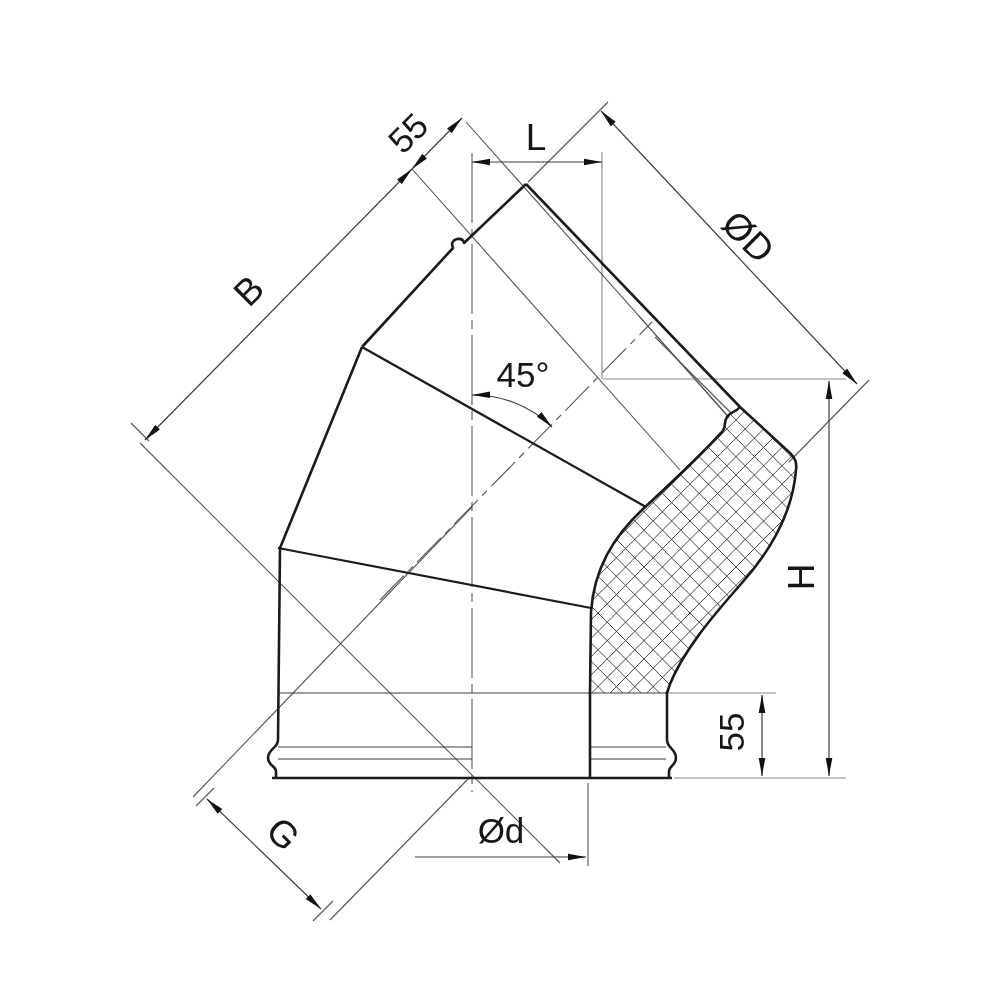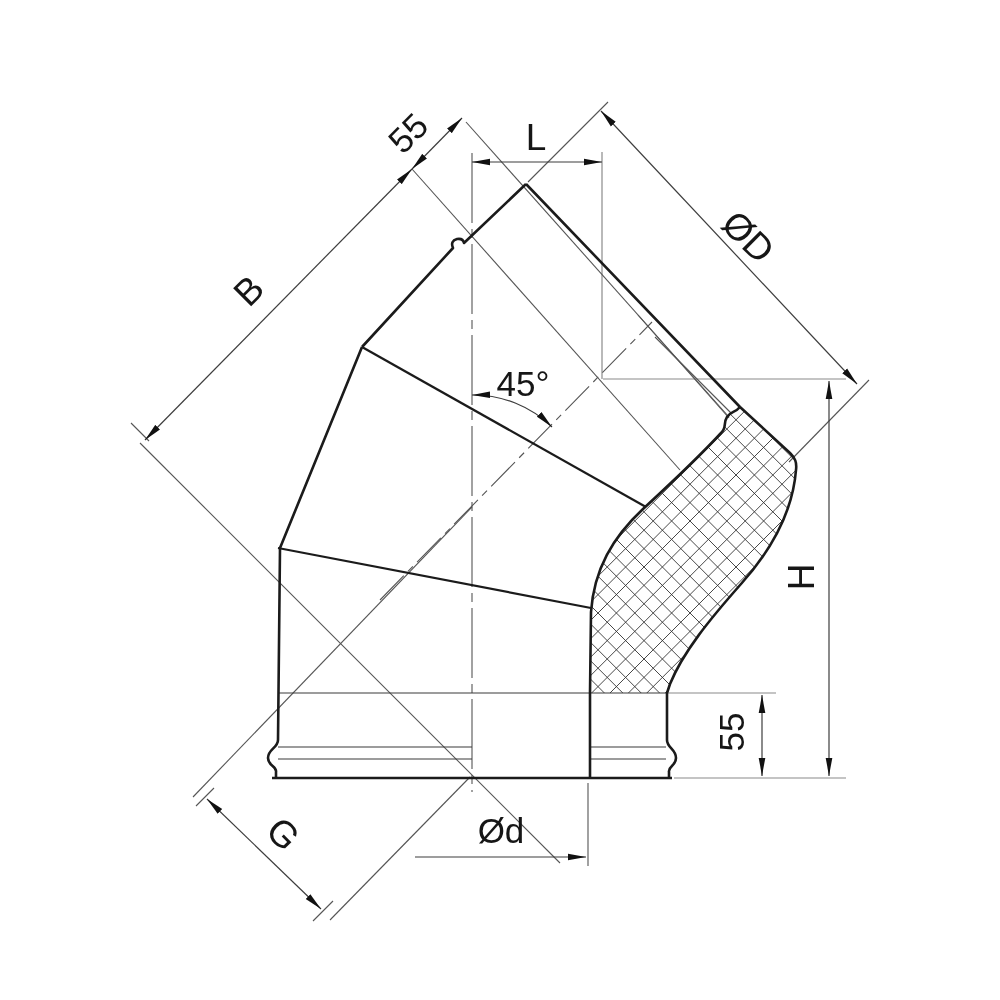--- a/index.html
+++ b/index.html
@@ -187,18 +187,18 @@
 
     <line x1="362" y1="347" x2="646" y2="507" stroke-width="2.2"></line>
     <line x1="278" y1="548" x2="591" y2="608" stroke-width="2.2"></line>
   </g>
 </svg>
 
   <div class="dim-label sz-num rotm45" style="left:408px;top:133px;">55</div>
   <div class="dim-label sz-letter" style="left:536px;top:137px;">L</div>
   <div class="dim-label sz-letter rot45" style="left:748px;top:237px;">ØD</div>
   <div class="dim-label sz-letter rotm45" style="left:249px;top:291px;">B</div>
-  <div class="dim-label sz-num" style="left:523px;top:383px;">45°</div>
+  <div class="dim-label sz-num" style="left:523px;top:374px;">45°</div>
   <div class="dim-label sz-letter rotm90" style="left:801px;top:577px;">H</div>
   <div class="dim-label sz-num rotm90" style="left:731px;top:732px;">55</div>
   <div class="dim-label sz-letter rot45" style="left:283px;top:834px;">G</div>
   <div class="dim-label sz-num" style="left:501px;top:830px;">Ød</div>
 </div>
 
 </body></html>

